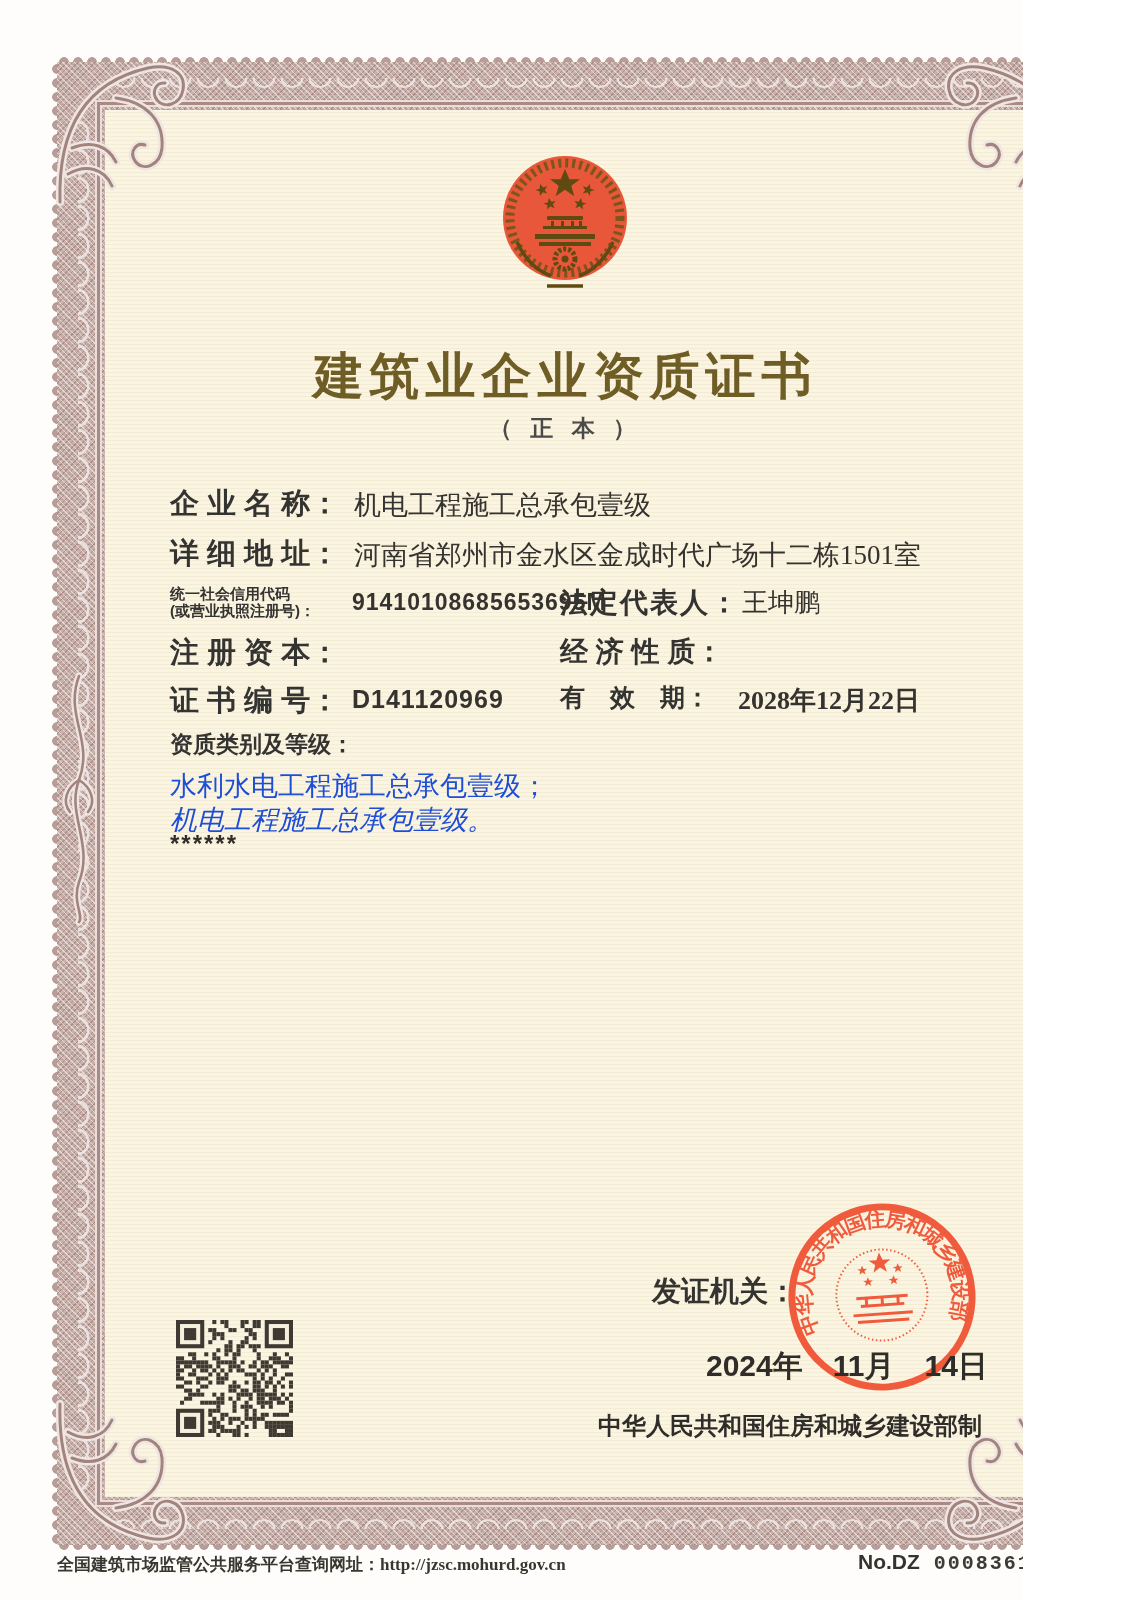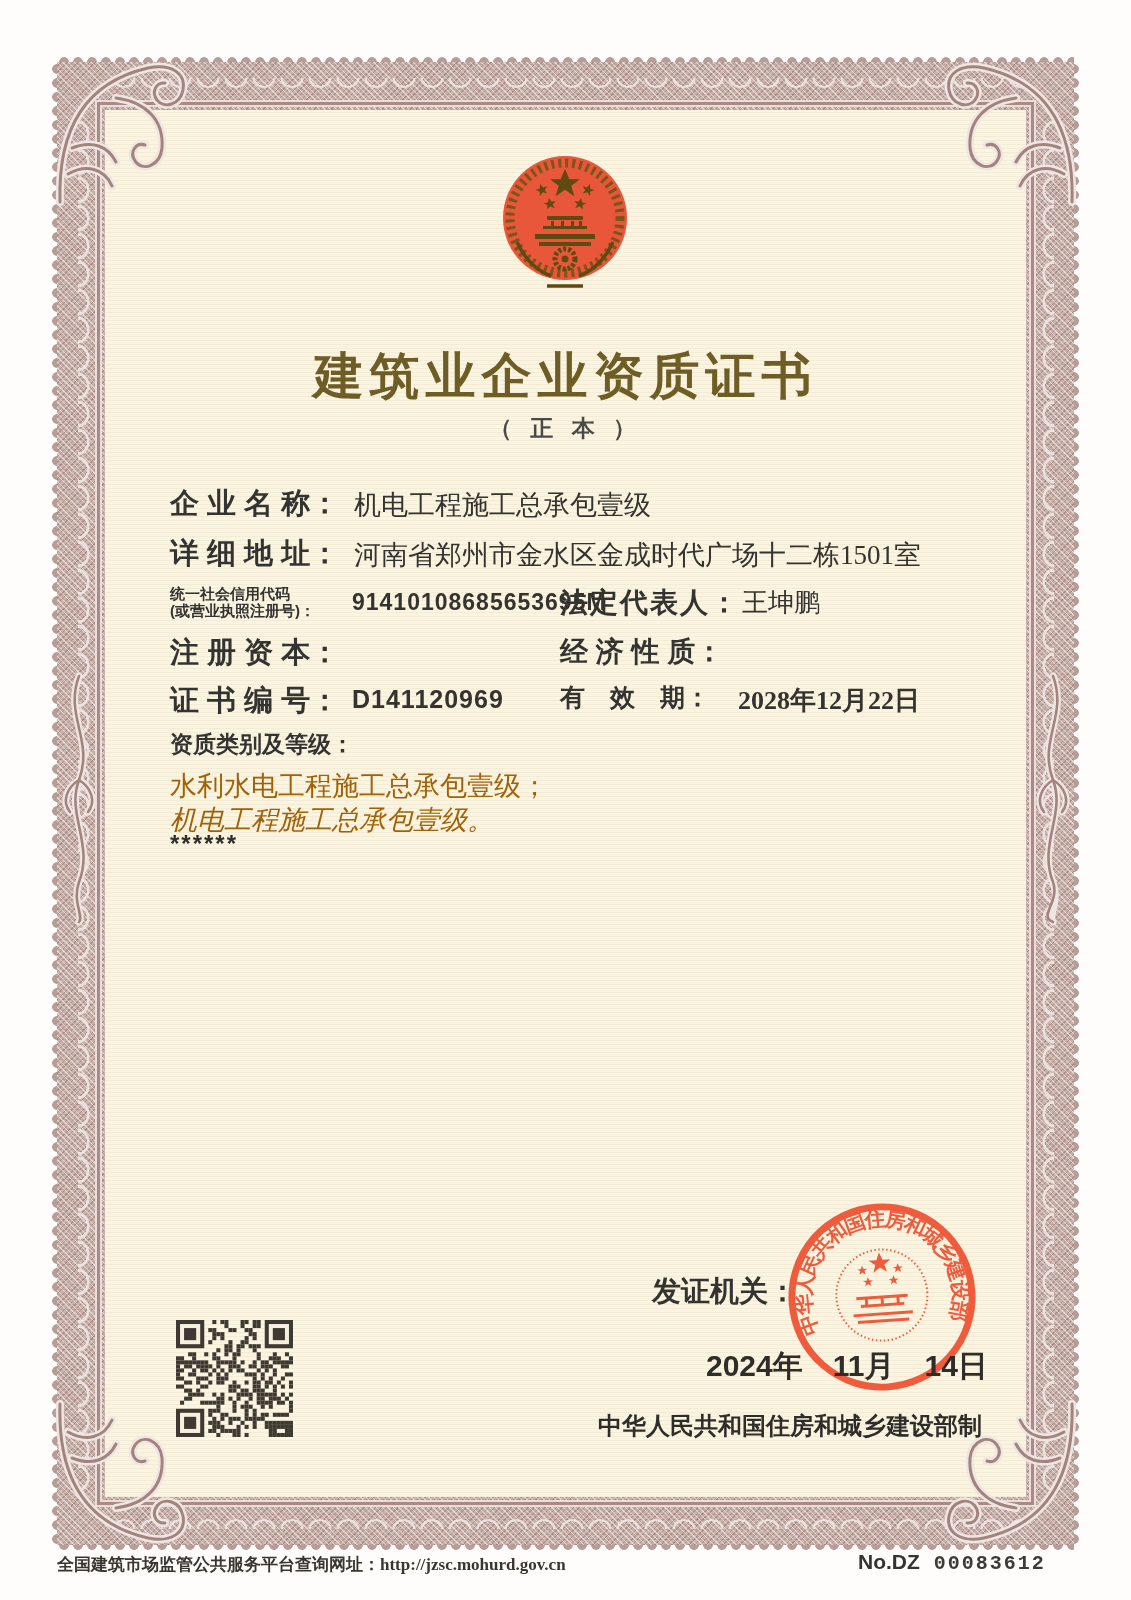--- a/index.html
+++ b/index.html
@@ -1,16 +1,16 @@
 <!DOCTYPE html>
 <html><head>
 <meta charset="utf-8">
 <style>
   html,body{margin:0;padding:0;background:#ffffff;}
-  .page{position:relative;width:1131px;height:1600px;background:#fefdfb;overflow:hidden;
+  .page{position:relative;width:1023px;height:1600px;background:#fefdfb;overflow:hidden;
         font-family:"Liberation Sans","DejaVu Sans",sans-serif;color:#3a3a38;}
   
   .frame{position:absolute;left:57px;top:62px;width:1017px;height:1483px;
          background-color:#c9b2ac;
          background-image:
            repeating-linear-gradient(45deg, rgba(255,255,255,.5) 0 1px, rgba(0,0,0,0) 1px 4px),
            repeating-linear-gradient(-45deg, rgba(136,99,93,.45) 0 1px, rgba(0,0,0,0) 1px 4px),
            repeating-linear-gradient(0deg, rgba(136,99,93,.18) 0 1px, rgba(0,0,0,0) 1px 5px);}
   .frame-groove{position:absolute;left:40px;top:40px;right:40px;bottom:40px;
          border:3px solid #ab8a83;box-shadow:0 0 0 2px #e9dedb, inset 0 0 0 2px #e9dedb;}
@@ -47,21 +47,21 @@
   .title{position:absolute;left:0;top:343px;width:1131px;text-align:center;
          font-size:50px;font-weight:bold;letter-spacing:6px;color:#6f5d26;}
   .subtitle{position:absolute;left:0;top:413px;width:1131px;text-align:center;
          font-size:23px;font-weight:bold;letter-spacing:6px;color:#4a4a48;}
   .lbl{position:absolute;font-weight:bold;color:#333331;font-size:29px;white-space:nowrap;}
   .lbl.sm{font-size:15px;line-height:17px;font-weight:bold;}
   .val{position:absolute;font-family:"Liberation Serif","DejaVu Serif",serif;
        font-size:27px;color:#35332f;white-space:nowrap;}
   .val.num{font-family:"Liberation Sans","DejaVu Sans",sans-serif;font-weight:600;font-size:23px;letter-spacing:1px;}
   .qualline{position:absolute;font-family:"Liberation Serif","DejaVu Serif",serif;
-       font-size:27px;color:#a16207;white-space:nowrap;}
+       font-size:27px;color:#1d4ed8;white-space:nowrap;}
   .stars{position:absolute;font-weight:bold;font-size:24px;letter-spacing:2px;color:#2f2d2a;}
   .authority{position:absolute;left:652px;top:1272px;font-size:29px;font-weight:bold;color:#333331;}
   .seal{position:absolute;left:783px;top:1198px;opacity:.92;}
   .issue-date{position:absolute;left:706px;top:1346px;font-size:30px;font-weight:bold;color:#2f2d2a;white-space:nowrap;}
   .made-by{position:absolute;left:590px;top:1410px;width:400px;text-align:center;
        font-family:"Liberation Serif","DejaVu Serif",serif;font-weight:bold;font-size:24px;color:#2f2d2a;}
   .qr{position:absolute;left:176px;top:1320px;width:117px;height:117px;}
   .footer-query{position:absolute;left:57px;top:1553px;font-size:17px;font-weight:600;color:#38362f;}
   .footer-query .url{font-family:"Liberation Serif","DejaVu Serif",serif;font-weight:600;}
   .serial{position:absolute;left:858px;top:1550px;font-size:21px;font-weight:bold;color:#35332f;}

